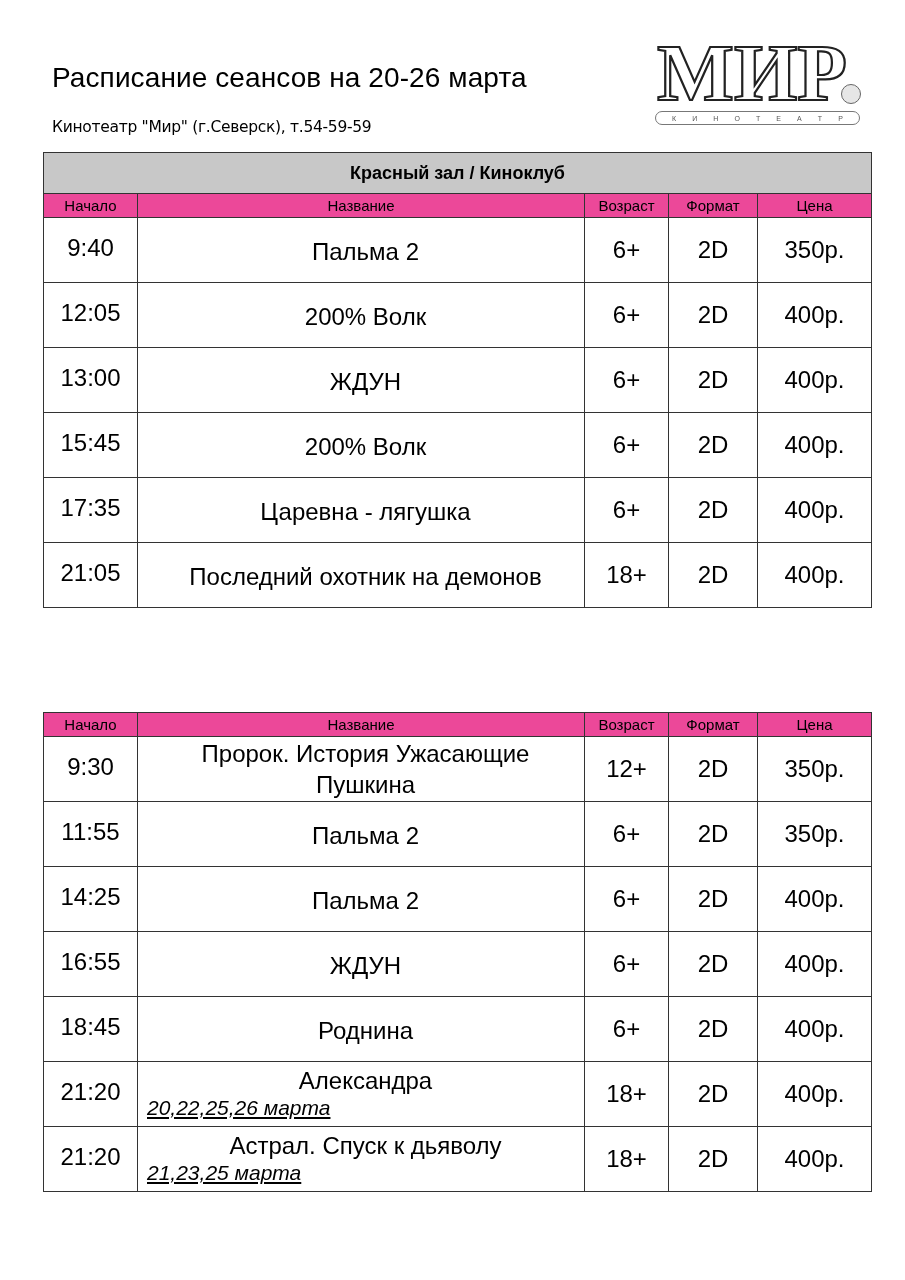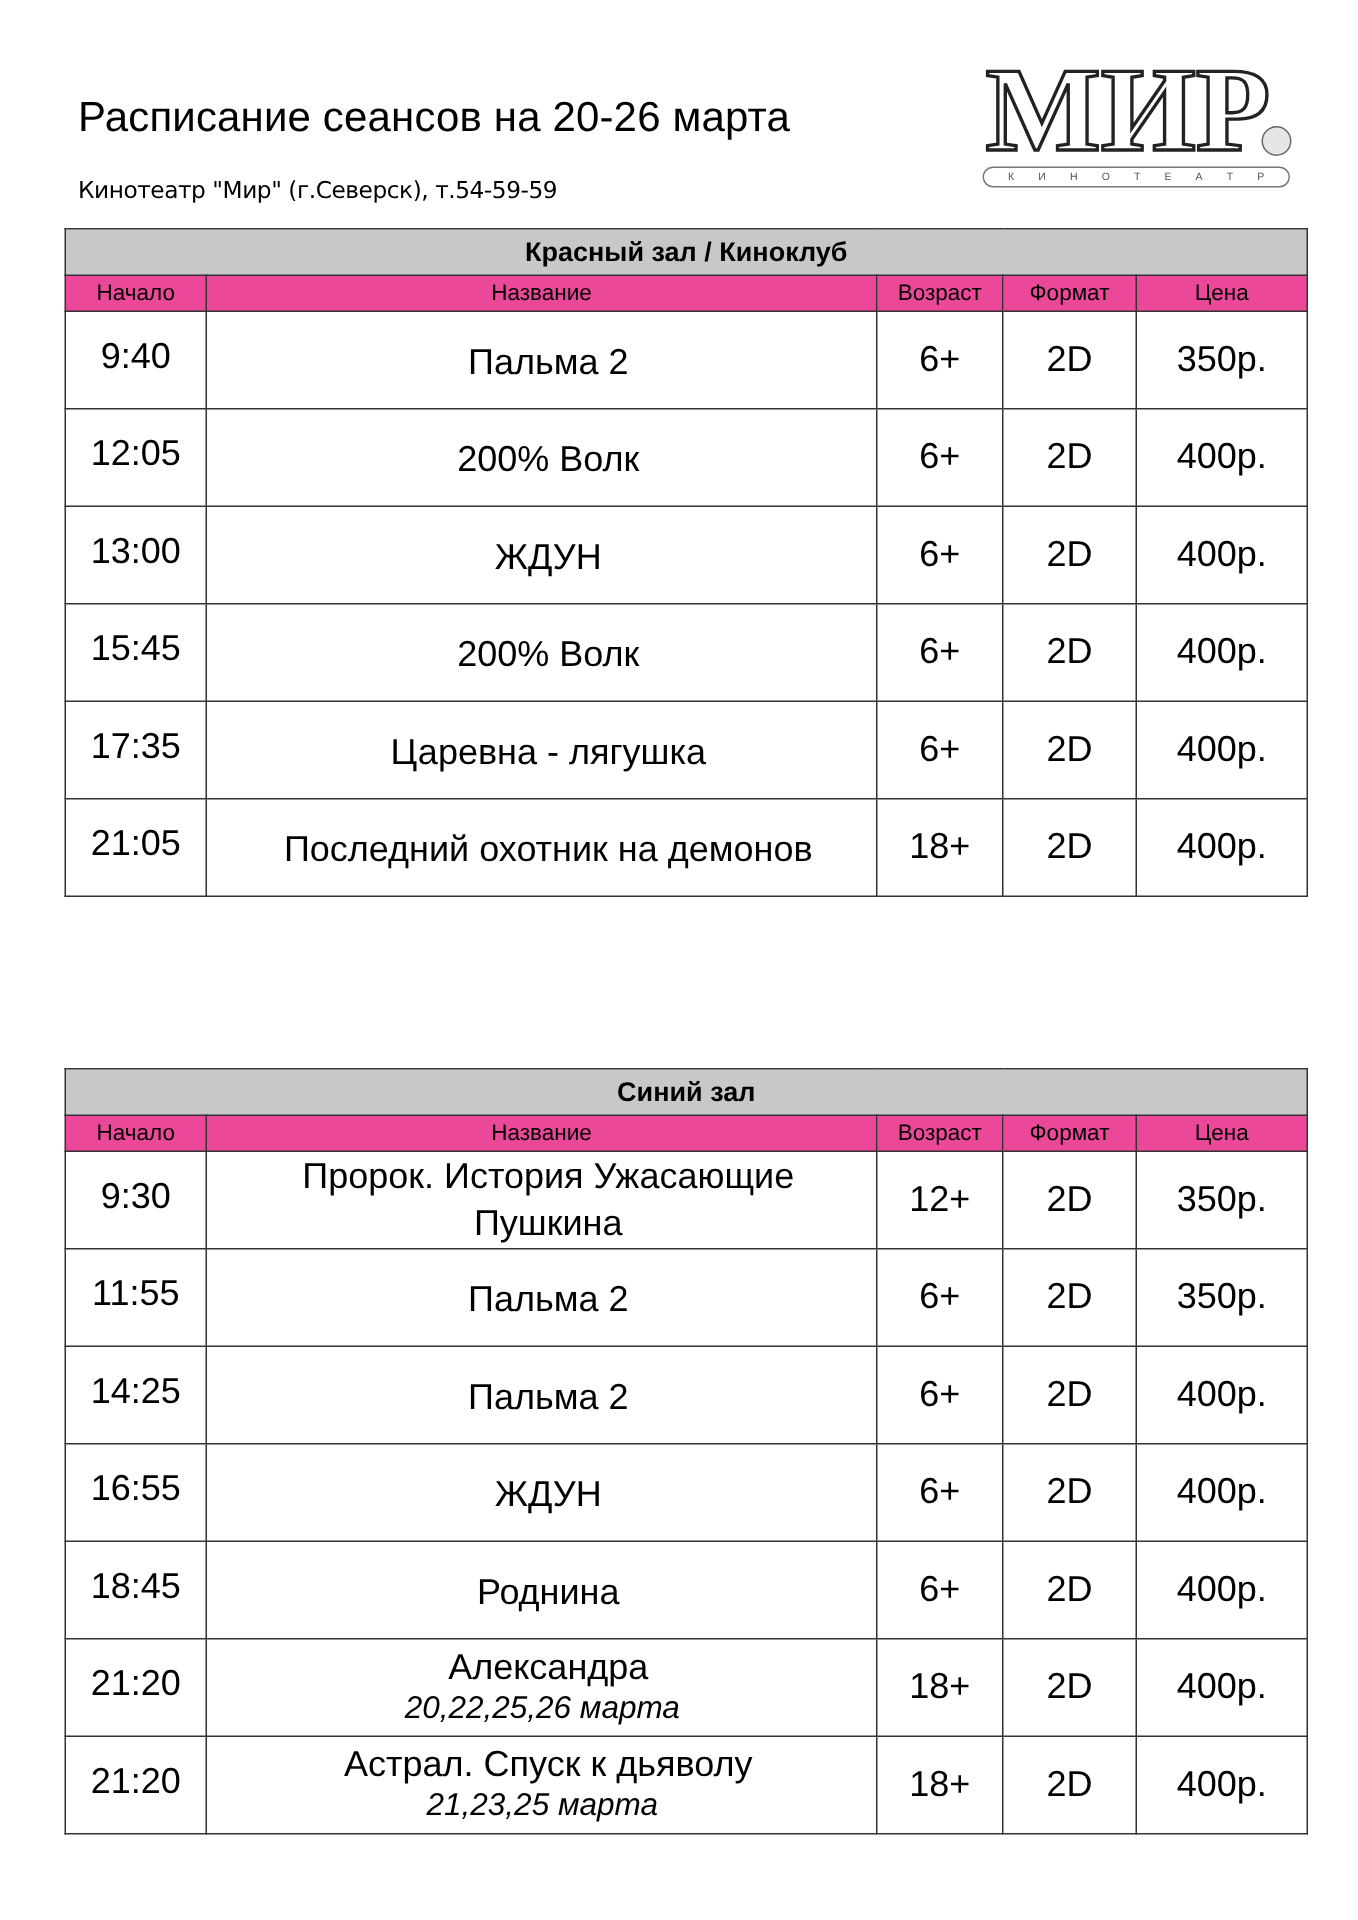--- a/index.html
+++ b/index.html
@@ -37,41 +37,41 @@
   }
 
   .schedule {
     position: absolute; left: 43px; width: 828px;
     border-collapse: collapse; table-layout: fixed;
   }
   .schedule td, .schedule th {
     border: 1px solid #333;
   }
   .hall-row th {
-    background: #c8c8c8; height: 31px;
+    background: #c8c8c8; height: 41px;
     font-size: 18px; font-weight: bold; text-align: center;
     border-top: 1.5px solid #333;
     margin-left: 20px;
   }
   .head-row th {
     background: #ec4899; height: 24px;
     font-size: 15px; font-weight: normal; text-align: center;
   }
   .data-row td {
     height: 65px; vertical-align: middle;
     font-size: 24px;
   }
   .c-time { text-align: center; padding-bottom: 4px; }
   .c-title { text-align: left; padding-left: 9px; position: relative; }
   .c-age, .c-fmt, .c-price { text-align: center; }
   .t-main { display: block; line-height: 30px; padding-top: 4px; text-align: center; }
   .t-main.multi { line-height: 31px; padding-top: 0; }
   .t-note {
-    display: block; text-align: center; font-style: italic;
-    font-size: 21px; padding-right: 8px; line-height: 26px;
+    display: block; text-align: left; font-style: italic;
+    font-size: 21px; padding-right: 8px; line-height: 26px; text-decoration: underline;
   }
   .t-main.has-note { padding-top: 0; line-height: 28px; }
 </style>
 </head>
 <body>
 
 <div class="title">Расписание сеансов на 20-26 марта</div>
 <div class="subtitle">Кинотеатр "Мир" (г.Северск), т.54-59-59</div>
 
 <div class="logo">
@@ -170,23 +170,20 @@
 
 <table class="schedule" style="top:712px;">
   <colgroup>
     <col style="width:94px">
       <col style="width:447px">
       <col style="width:84px">
       <col style="width:89px">
       <col style="width:114px">
   </colgroup>
   <tbody>
-      <tr class="hall-row">
-        <th colspan="5">Синий зал</th>
-      </tr>
   <tr class="head-row">
     <th>Начало</th>
     <th>Название</th>
     <th>Возраст</th>
     <th>Формат</th>
     <th>Цена</th>
   </tr>
   <tr class="data-row">
     <td class="c-time">9:30</td>
     <td class="c-title">

